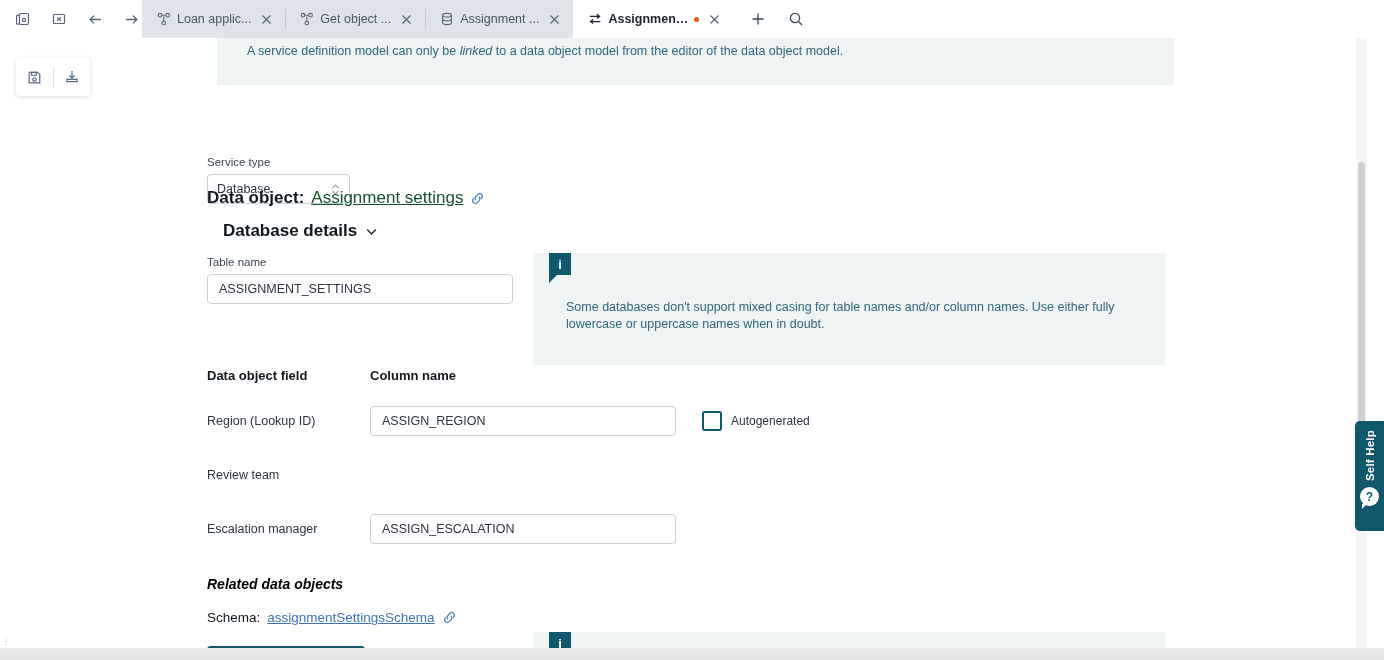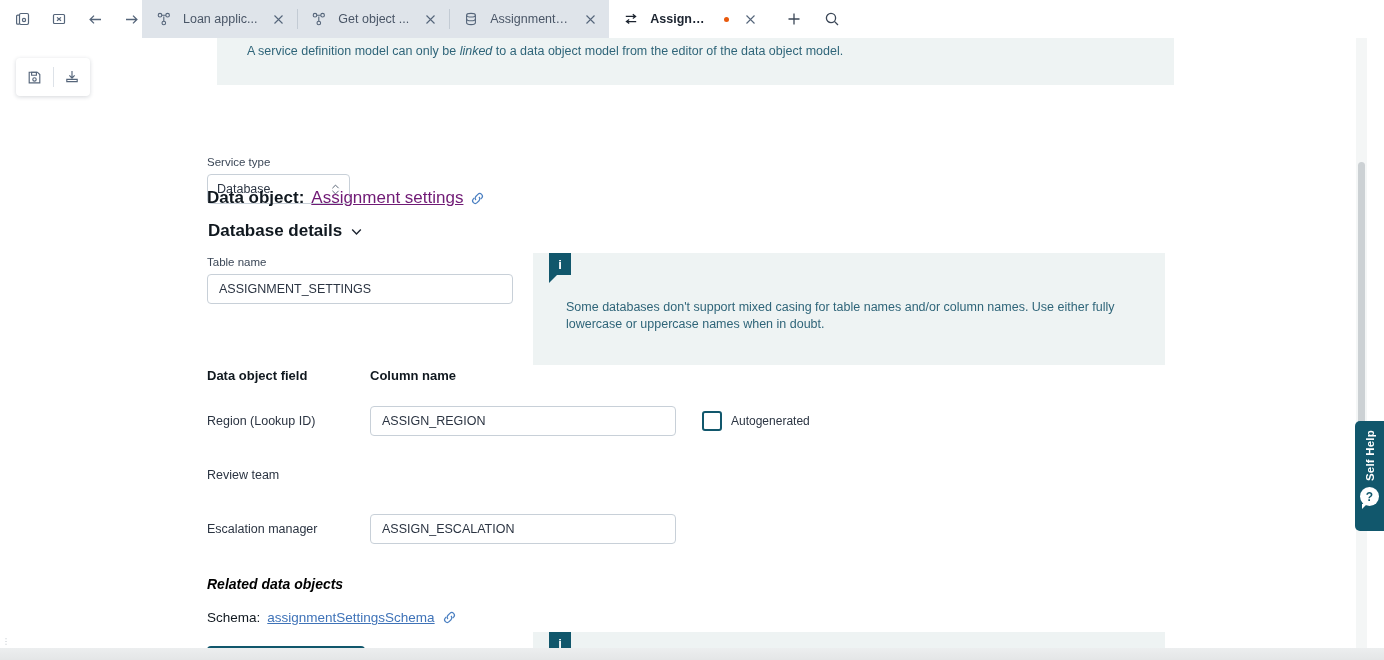--- a/index.html
+++ b/index.html
@@ -31,21 +31,21 @@
   }
   .nav-btn svg { display: block; }
 
   .tabstrip {
     display: flex; align-items: stretch;
     height: 38px;
     background: #dfe4ea;
   }
   .tab {
     display: flex; align-items: center;
-    gap: 12px;
+    gap: 6px;
     height: 38px;
     padding: 0 12px 0 14px;
     font-size: 12.5px;
     color: #4a5667;
     background: #dfe4ea;
     cursor: pointer;
     position: relative;
     max-width: 160px;
   }
   .tab + .tab::before {
@@ -159,21 +159,21 @@
     font-size: 12.5px; color: #2b3442;
     cursor: pointer;
   }
   .spinner { display: flex; flex-direction: column; gap: 2px; color: #5a6676; }
 
   .h-strong {
     font-size: 17px; font-weight: bold; color: #10181f;
     display: flex; align-items: center; gap: 7px;
   }
   .h-strong a {
-    color: #701a75; font-weight: normal; text-decoration: underline;
+    color: #14532d; font-weight: normal; text-decoration: underline;
   }
   .link-ic { color: #4a7fc1; display: inline-flex; }
 
   .chev { color: #1c2430; display: inline-flex; }
 
   .input-box {
     height: 30px;
     border: 1px solid #c8d0d8; border-radius: 4px;
     background: #fff;
     display: flex; align-items: center;
@@ -427,21 +427,21 @@
         <span>Data object:</span>
         <a href="#">Assignment settings</a>
         <span class="link-ic">
           <svg width="15" height="15" viewBox="0 0 15 15" fill="none" stroke="currentColor" stroke-width="1.2">
             <path d="M6 9 a2.6 2.6 0 0 1 0 -3.7 L7.9 3.4 a2.6 2.6 0 0 1 3.7 3.7 L10.6 8.1"></path>
             <path d="M9 6 a2.6 2.6 0 0 1 0 3.7 L7.1 11.6 a2.6 2.6 0 0 1 -3.7 -3.7 L4.4 6.9"></path>
           </svg>
         </span>
       </div>
 
-      <div class="h-strong" style="position:absolute; left:1px; top:183px;">
+      <div class="h-strong" style="position:absolute; left:16px; top:183px;">
         <span>Database details</span>
         <span class="chev">
           <svg width="15" height="15" viewBox="0 0 15 15" fill="none" stroke="currentColor" stroke-width="1.4">
               <path d="M3.2 5.6 L7.5 9.9 L11.8 5.6"></path>
             </svg>
         </span>
       </div>
 
       <div style="position:absolute; left:0; top:218px; width:306px;">
         <div class="field-label">Table name</div>

